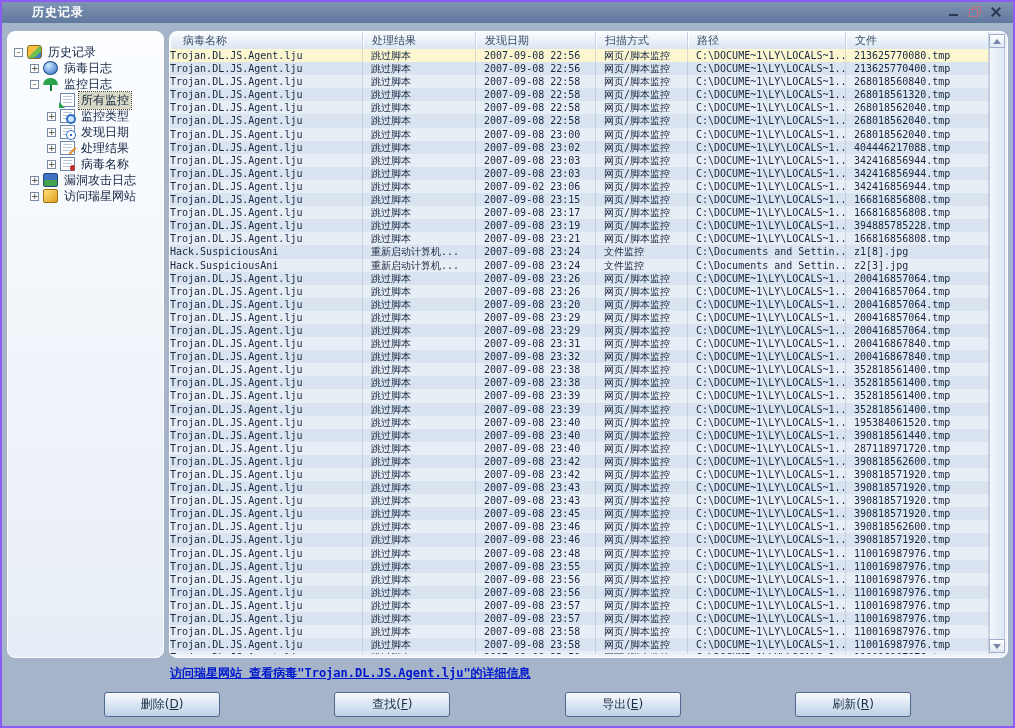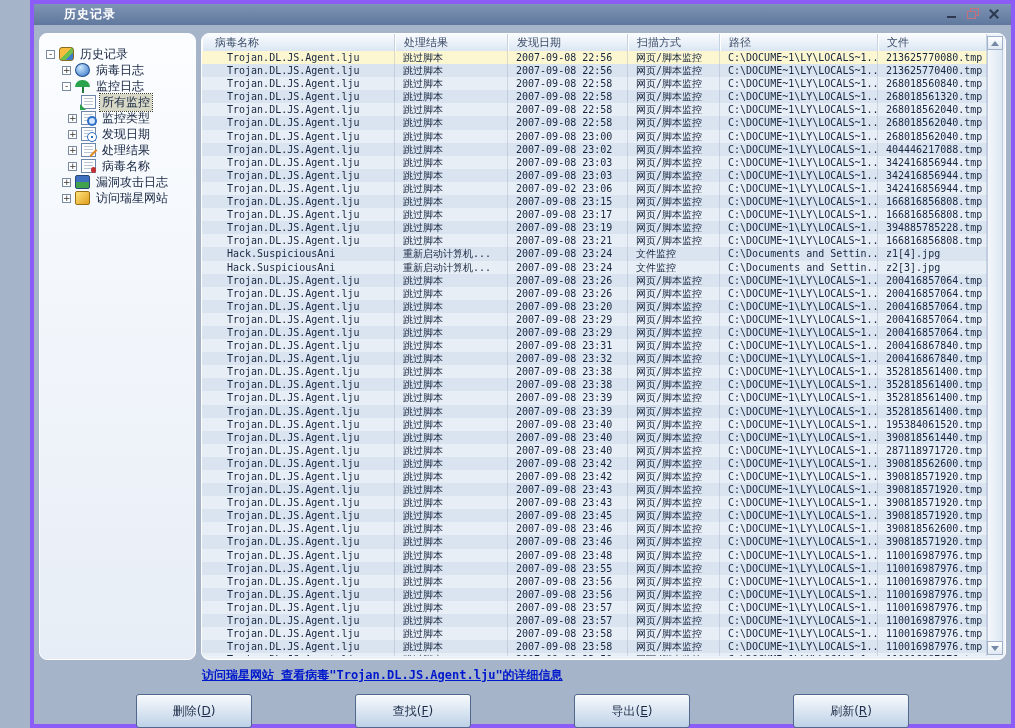--- a/index.html
+++ b/index.html
@@ -1,18 +1,18 @@
 <!DOCTYPE html>
 <html><head>
 <meta charset="utf-8">
 <style>
   html,body{margin:0;padding:0;}
   body{width:1015px;height:728px;overflow:hidden;position:relative;
        font-family:"DejaVu Sans",sans-serif;background:#a6b4ca;}
-  .window{position:absolute;inset:0;border:4px solid #8b5cf6;box-sizing:border-box;margin-left:30px;}
+  .window{position:absolute;inset:0;border:2px solid #8b5cf6;box-sizing:border-box;}
 
   
   .titlebar{height:21px;background:linear-gradient(180deg,#7e94b4,#60789e);
             display:flex;align-items:center;position:relative;}
   .title{color:#ffffff;font-size:12px;font-weight:bold;padding-left:30px;letter-spacing:1px;}
   .win-controls{position:absolute;right:10px;top:4px;display:flex;gap:8px;}
   .ctrl{width:13px;height:12px;position:relative;cursor:default;}
   .ctrl-min::after{content:"";position:absolute;left:1px;bottom:2px;width:9px;height:2px;background:#2c3950;}
   .ctrl-restore::before{content:"";position:absolute;left:3px;top:0;width:7px;height:6px;border:1px solid #c4717f;}
   .ctrl-restore::after{content:"";position:absolute;left:0;top:3px;width:7px;height:6px;border:1px solid #c4717f;background:#6d85a8;}
@@ -22,21 +22,21 @@
 
   
   .main{position:absolute;top:29px;left:5px;right:5px;height:627px;display:flex;gap:5px;}
 
   
   .sidebar{width:157px;flex:none;box-sizing:border-box;border:1px solid #ffffff;border-radius:8px;
            background:linear-gradient(180deg,#fbfdff,#e7edf6);padding-top:12px;}
   .tree-item{height:16px;display:flex;align-items:center;font-size:12px;color:#13233f;white-space:nowrap;cursor:default;}
   .tree-item[data-level="0"]{padding-left:6px;}
   .tree-item[data-level="1"]{padding-left:22px;}
-  .tree-item[data-level="2"]{padding-left:28px;}
+  .tree-item[data-level="2"]{padding-left:39px;}
   .expander{width:9px;height:9px;flex:none;box-sizing:border-box;border:1px solid #7a8aa0;background:#fff;
             font-size:9px;line-height:7px;text-align:center;margin-right:4px;color:#333;}
   .expander:empty{visibility:hidden;}
   .tree-icon{width:15px;height:14px;margin-right:4px;position:relative;flex:none;box-sizing:border-box;}
   .tree-label{padding:0 2px;}
   .tree-item.selected .tree-label{background:#d8d8c6;outline:1px dotted #40402a;}
 
   [data-icon="history-icon"]{background:linear-gradient(135deg,#f7bd3e 0 45%,#6fbf4e 45% 72%,#3d7ccc 72%);
       border:1px solid #8a6b1f;border-radius:3px;}
   [data-icon="virus-log-icon"]{background:radial-gradient(circle at 35% 30%,#cdeaff,#2d6fc4);
@@ -76,39 +76,39 @@
   .th[data-idx="0"]{padding-left:12px;}
   .rows{position:absolute;top:17px;left:0;right:18px;bottom:3px;overflow:hidden;}
   .row{display:grid;grid-template-columns:193px 113px 120px 92px 158px 1fr;height:13.1px;box-sizing:border-box;}
   .row:nth-child(even){background:#dae4f1;}
   .row:nth-child(odd){background:#e8eef6;}
   .row.selected{background:#fcf7d1;}
   .row.partial{height:6px;overflow:hidden;}
   .cell{font-family:"DejaVu Sans Mono",monospace;font-size:10px;line-height:13px;color:#16263f;
         padding-left:8px;box-sizing:border-box;border-right:1px solid rgba(150,165,190,.35);
         white-space:nowrap;overflow:hidden;}
-  .cell.virus{padding-left:25px;}
+  .cell.virus{padding-left:0;}
 
   
   .scrollbar{position:absolute;top:2px;right:2px;bottom:4px;width:16px;display:flex;flex-direction:column;}
   .sb-btn{height:14px;flex:none;background:linear-gradient(180deg,#ffffff,#dfe8f3);
           border:1px solid #9fb0c8;box-sizing:border-box;position:relative;}
   .sb-up::after{content:"";position:absolute;left:3px;top:4px;width:0;height:0;
           border-left:4px solid transparent;border-right:4px solid transparent;border-bottom:5px solid #7588a6;}
   .sb-down::after{content:"";position:absolute;left:3px;top:4px;width:0;height:0;
           border-left:4px solid transparent;border-right:4px solid transparent;border-top:5px solid #7588a6;}
   .sb-track{flex:1;background:linear-gradient(90deg,#f4f7fb,#dde7f2);
             border-left:1px solid #c0cde0;border-right:1px solid #c0cde0;}
 
   
   .linkrow{position:absolute;top:660px;left:168px;height:16px;}
   .detail-link{font-family:"DejaVu Sans Mono",monospace;font-size:12px;font-weight:bold;
                color:#0018cc;text-decoration:underline;cursor:pointer;white-space:nowrap;}
   .buttonsrow{position:absolute;top:690px;left:102px;right:102px;display:flex;justify-content:space-between;}
-  .btn{width:116px;height:34px;box-sizing:border-box;border:1px solid #50688e;border-radius:3px;
+  .btn{width:116px;height:25px;box-sizing:border-box;border:1px solid #50688e;border-radius:3px;
        background:linear-gradient(180deg,#f7fafd,#bed1e7);box-shadow:inset 0 1px 0 #ffffff;
        font-family:"DejaVu Sans",sans-serif;font-size:12px;color:#1c2c48;cursor:pointer;}
 </style>
 </head>
 <body>
 
 <div class="window">
 
   <div class="titlebar">
     <span class="title">历史记录</span>
@@ -308,21 +308,21 @@
           <div class="cell">网页/脚本监控</div>
           <div class="cell">C:\DOCUME~1\LY\LOCALS~1...</div>
           <div class="cell">166816856808.tmp</div>
         </div>
           <div class="row" data-idx="15">
           <div class="cell virus">Hack.SuspiciousAni</div>
           <div class="cell">重新启动计算机...</div>
           <div class="cell">2007-09-08 23:24</div>
           <div class="cell">文件监控</div>
           <div class="cell">C:\Documents and Settin...</div>
-          <div class="cell">z1[4].jpg</div>
+          <div class="cell">z1[8].jpg</div>
         </div>
           <div class="row" data-idx="16">
           <div class="cell virus">Hack.SuspiciousAni</div>
           <div class="cell">重新启动计算机...</div>
           <div class="cell">2007-09-08 23:24</div>
           <div class="cell">文件监控</div>
           <div class="cell">C:\Documents and Settin...</div>
           <div class="cell">z2[3].jpg</div>
         </div>
           <div class="row" data-idx="17">

